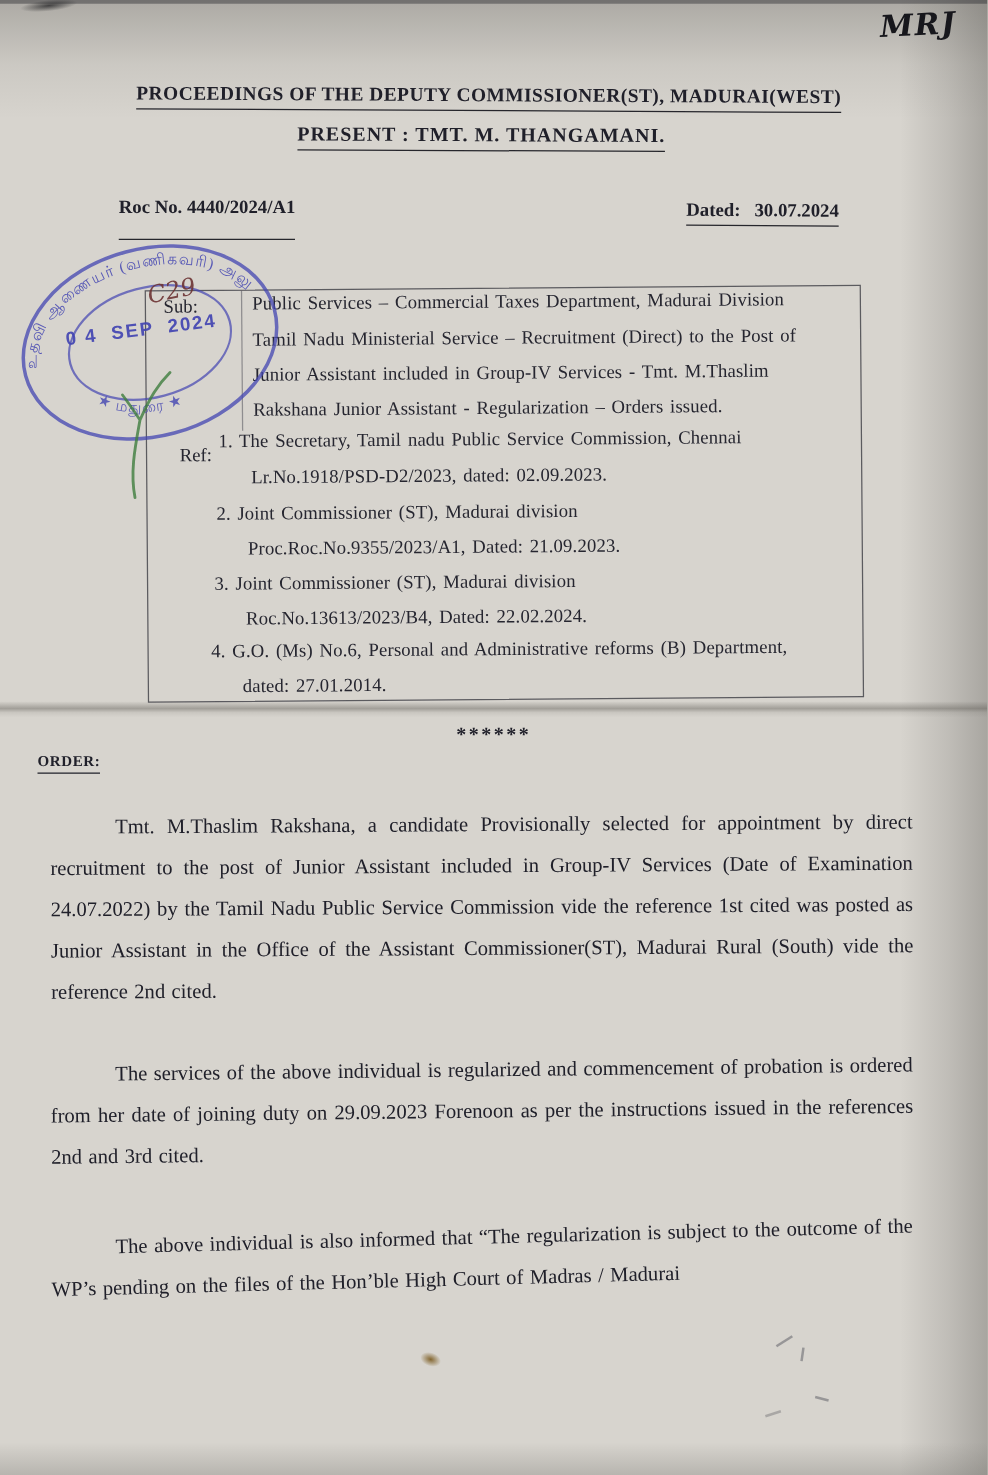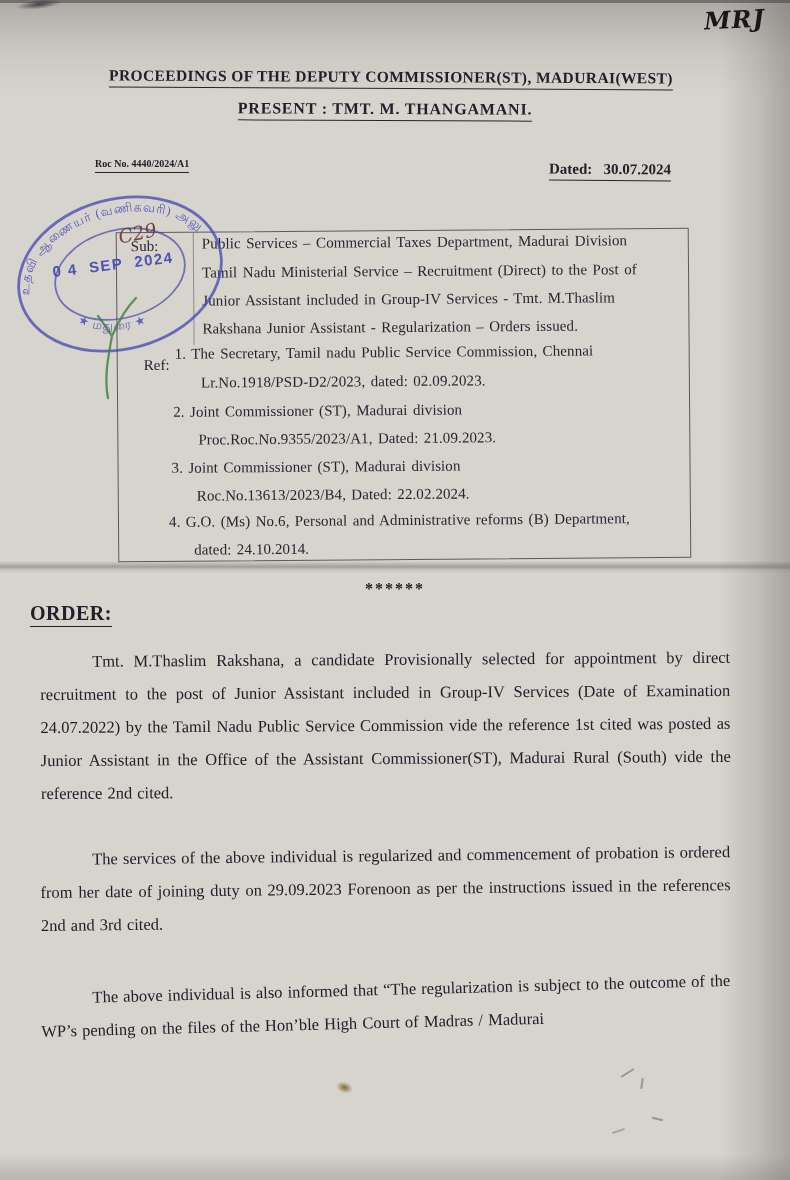--- a/index.html
+++ b/index.html
@@ -36,22 +36,22 @@
   .initials{position:absolute;left:704px;top:5px;font-family:"DejaVu Serif",serif;
     font-style:italic;font-size:24px;font-weight:bold;color:#17171c;transform:rotate(-3deg);letter-spacing:1px;}
 
   
   .title1{position:absolute;left:0;top:68px;width:782px;text-align:center;transform:rotate(.3deg);}
   .title1 span{display:inline-block;font-weight:bold;font-size:15.5px;letter-spacing:.4px;
     border-bottom:1.6px solid #26262c;padding-bottom:2px;}
   .title2{position:absolute;left:0;top:100px;width:770px;text-align:center;transform:rotate(.25deg);}
   .title2 span{display:inline-block;font-weight:bold;font-size:16px;letter-spacing:.8px;
     border-bottom:1.6px solid #26262c;padding-bottom:2px;}
-  .rocno{position:absolute;left:95px;top:158px;font-weight:bold;font-size:10px;
-    border-bottom:1.5px solid #26262c;padding-bottom:3px;}
+  .rocno{position:absolute;left:95px;top:158px;font-weight:bold;font-size:15px;
+    border-bottom:1.5px solid #26262c;padding-bottom:16px;}
   .dated{position:absolute;left:549px;top:161px;font-weight:bold;font-size:15px;
     border-bottom:1.5px solid #26262c;padding-bottom:2px;transform:rotate(.4deg);white-space:pre;}
 
   
   .refbox{position:absolute;left:117px;top:230px;width:571px;height:328px;
     border:1.4px solid rgba(60,60,68,.8);transform:rotate(-.45deg);transform-origin:50% 50%;
     font-size:15px;color:#262630;}
   .refbox .divider{position:absolute;left:76px;top:0;height:112px;border-left:1px solid rgba(70,70,80,.5);}
   .refbox .lbl{position:absolute;font-weight:normal;}
   .refbox .line{position:absolute;white-space:nowrap;letter-spacing:.1px;word-spacing:1.5px;}
@@ -61,21 +61,21 @@
   .stamp svg{position:absolute;left:0;top:0;}
   .stamp-date{position:absolute;left:50px;top:76px;width:150px;font-family:"Liberation Sans","DejaVu Sans",sans-serif;
     font-weight:bold;font-size:15px;letter-spacing:1.5px;transform:rotate(-7deg);white-space:pre;opacity:.92;}
   .stamp-num{position:absolute;left:116px;top:44px;font-family:"DejaVu Serif",serif;font-style:italic;
     font-size:19px;color:#6d3434;transform:rotate(-12deg);opacity:.9;}
   .checkmark{position:absolute;left:88px;top:292px;z-index:6;}
 
   
   .stars{position:absolute;left:0;top:580px;width:790px;text-align:center;
     font-weight:bold;font-size:16px;letter-spacing:2px;}
-  .order-h{position:absolute;left:30px;top:602px;font-weight:bold;font-size:20px;letter-spacing:.5px;
+  .order-h{position:absolute;left:30px;top:602px;font-weight:bold;font-size:12px;letter-spacing:.5px;
     border-bottom:1.8px solid #20202a;padding-bottom:1px;}
   .para{position:absolute;left:40px;width:690px;margin:0;text-align:justify;
     font-size:16.5px;line-height:33px;text-indent:52px;word-spacing:1px;transform-origin:0 0;}
   .p1{top:645px;transform:rotate(-.35deg);}
   .p2{top:843px;transform:rotate(-.65deg);}
   .p3{top:982px;transform:rotate(-1.5deg);}
 </style>
 </head>
 <body>
 
@@ -113,21 +113,21 @@
     <div class="line" style="left:85px;top:88px;">Rakshana Junior Assistant - Regularization – Orders issued.</div>
 
     <div class="lbl" style="left:26px;top:124px;">Ref:</div>
     <div class="line" style="left:57px;top:113px;">1. The Secretary, Tamil nadu Public Service Commission, Chennai</div>
     <div class="line" style="left:83px;top:142px;">Lr.No.1918/PSD-D2/2023, dated: 02.09.2023.</div>
     <div class="line" style="left:55px;top:171px;">2. Joint Commissioner (ST), Madurai division</div>
     <div class="line" style="left:80px;top:199px;">Proc.Roc.No.9355/2023/A1,  Dated: 21.09.2023.</div>
     <div class="line" style="left:53px;top:227px;">3. Joint Commissioner (ST), Madurai division</div>
     <div class="line" style="left:78px;top:255px;">Roc.No.13613/2023/B4,  Dated: 22.02.2024.</div>
     <div class="line" style="left:50px;top:281px;">4. G.O. (Ms) No.6, Personal and Administrative reforms (B) Department,</div>
-    <div class="line" style="left:75px;top:309px;">dated: 24.10.2014.</div>
+    <div class="line" style="left:75px;top:309px;">dated: 27.01.2014.</div>
   </div>
 
   <div class="stamp">
     <svg width="240" height="192" viewBox="0 0 240 192">
       <defs>
         <path id="arc-top" d="M 25,98 A 93,62 0 0 1 211,98" fill="none"></path>
         <path id="arc-bot" d="M 54,116 A 67,46 0 0 0 184,116" fill="none"></path>
       </defs>
       <g transform="rotate(-15 118 96)" fill="none">
         <ellipse cx="118" cy="96" rx="103" ry="75" stroke-width="2.8" opacity="0.75" stroke="#4345b2"></ellipse>

